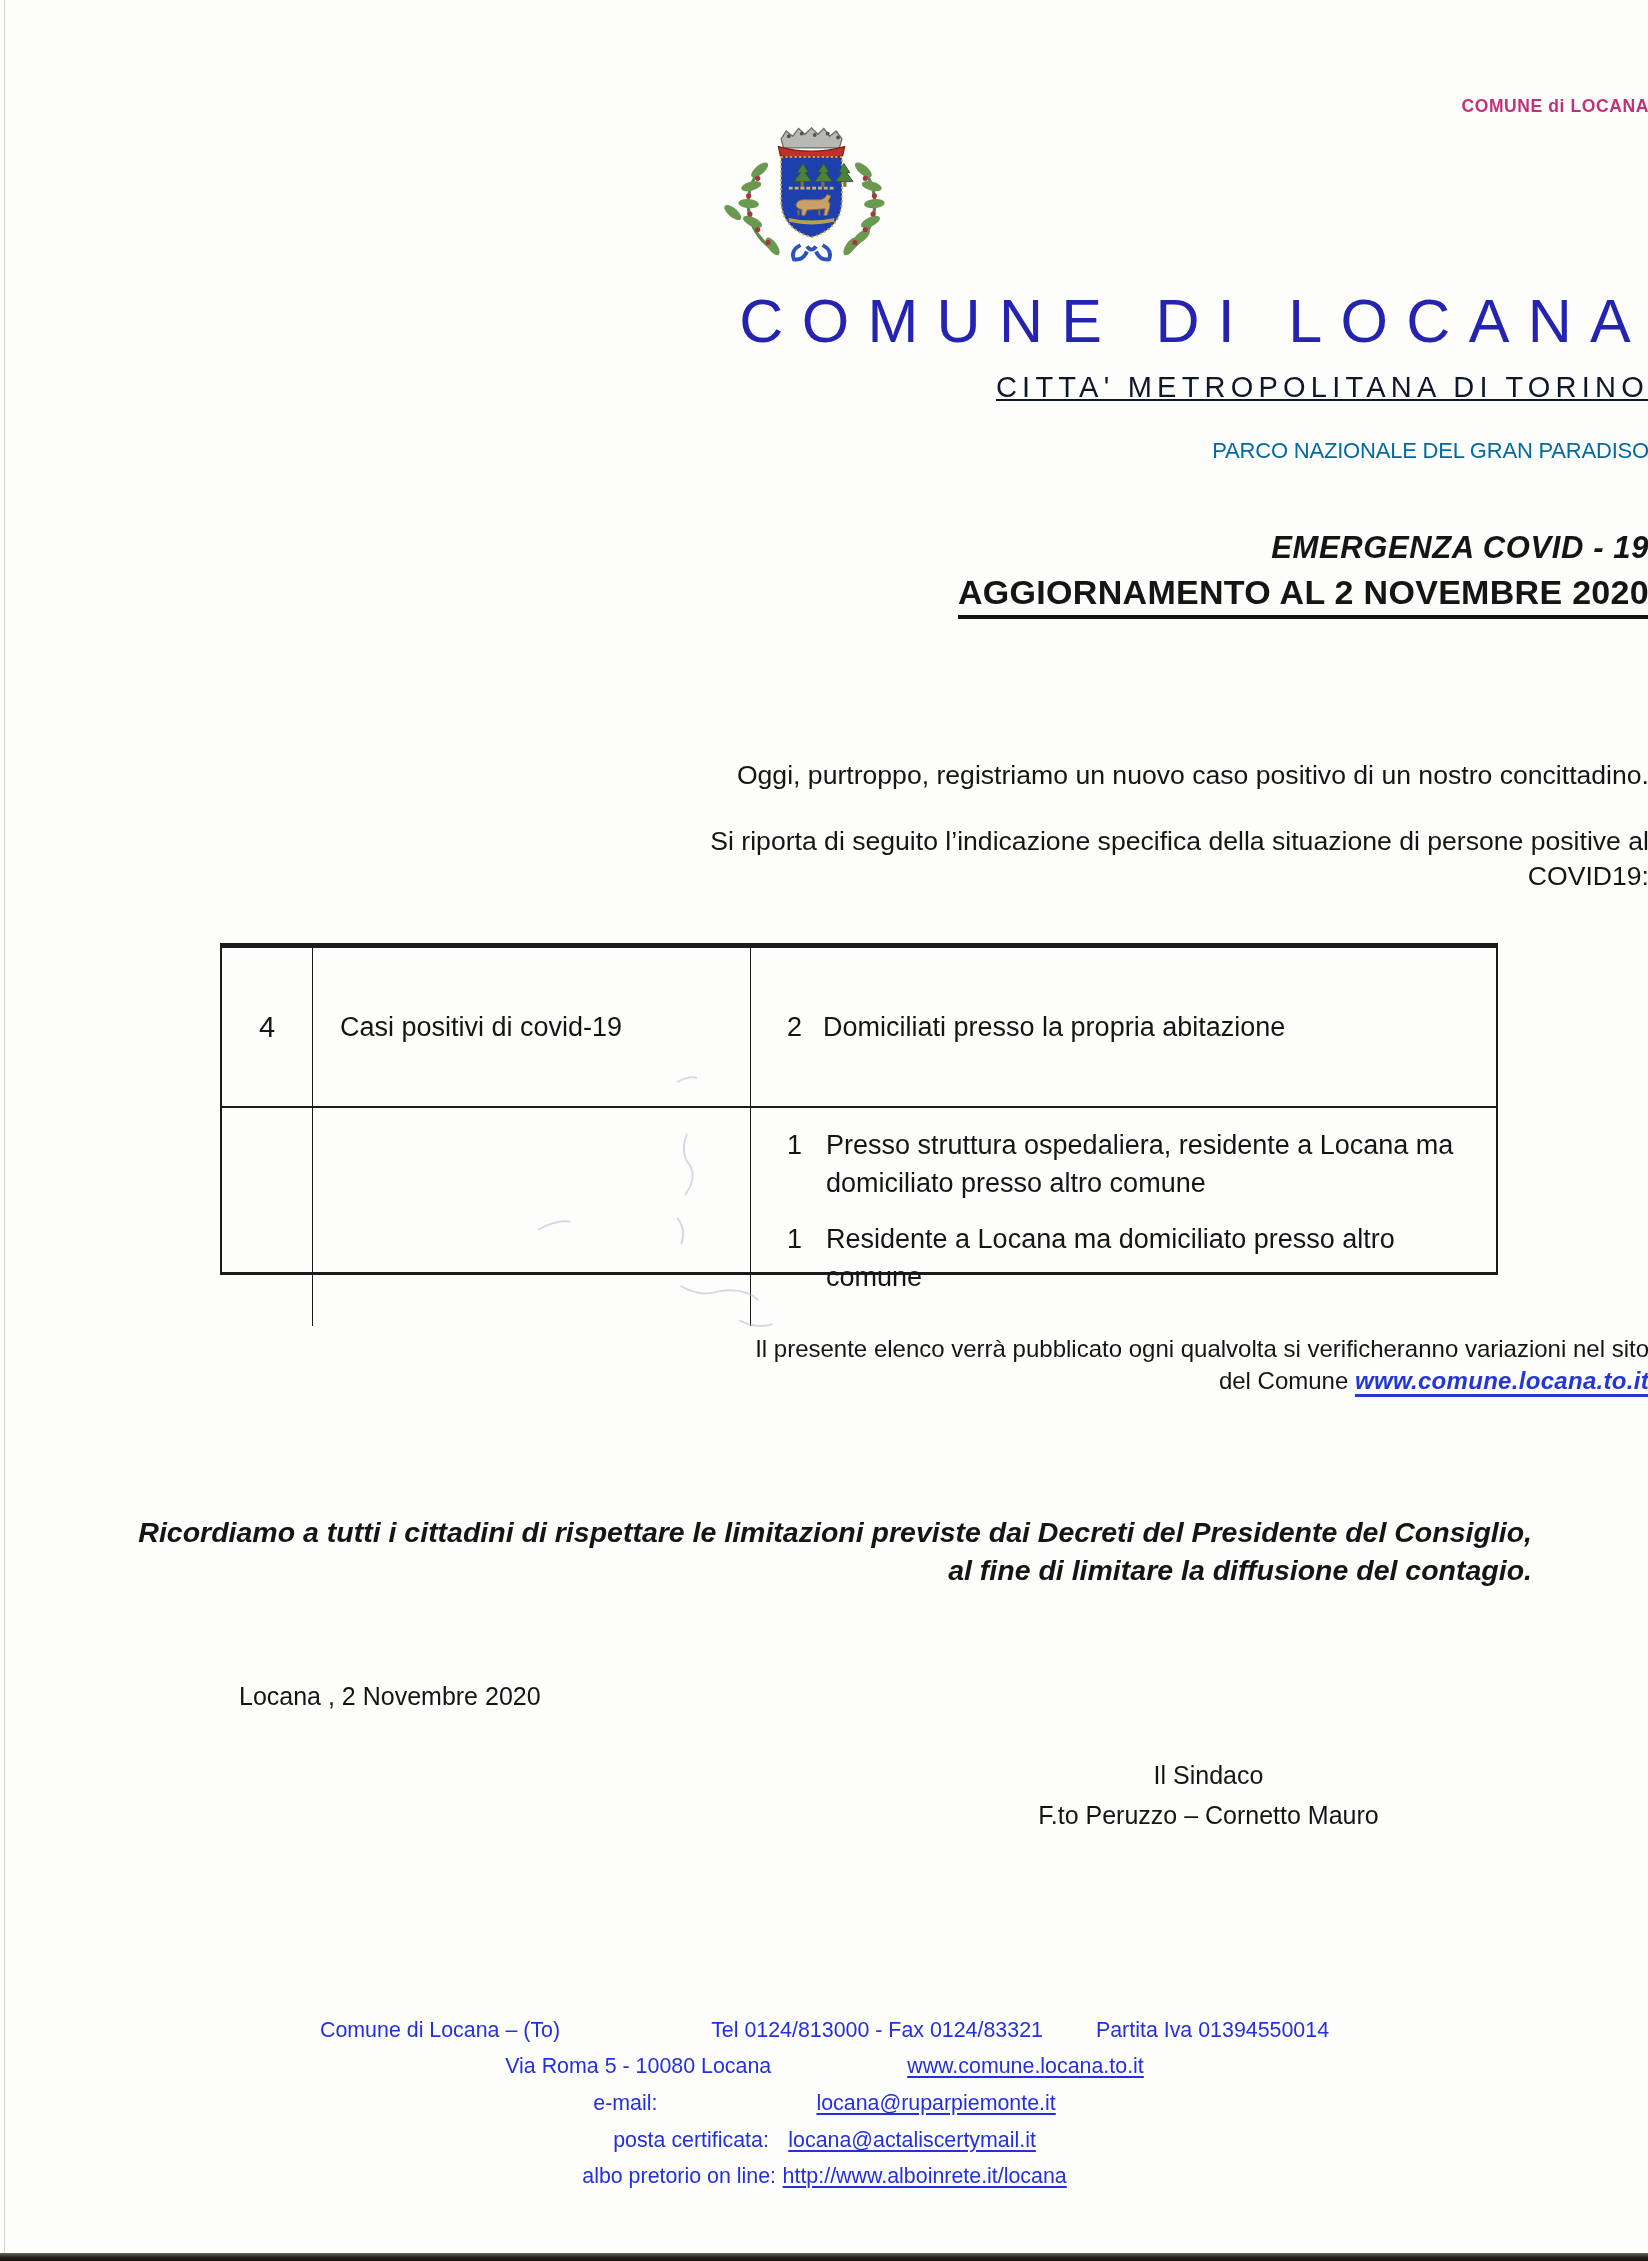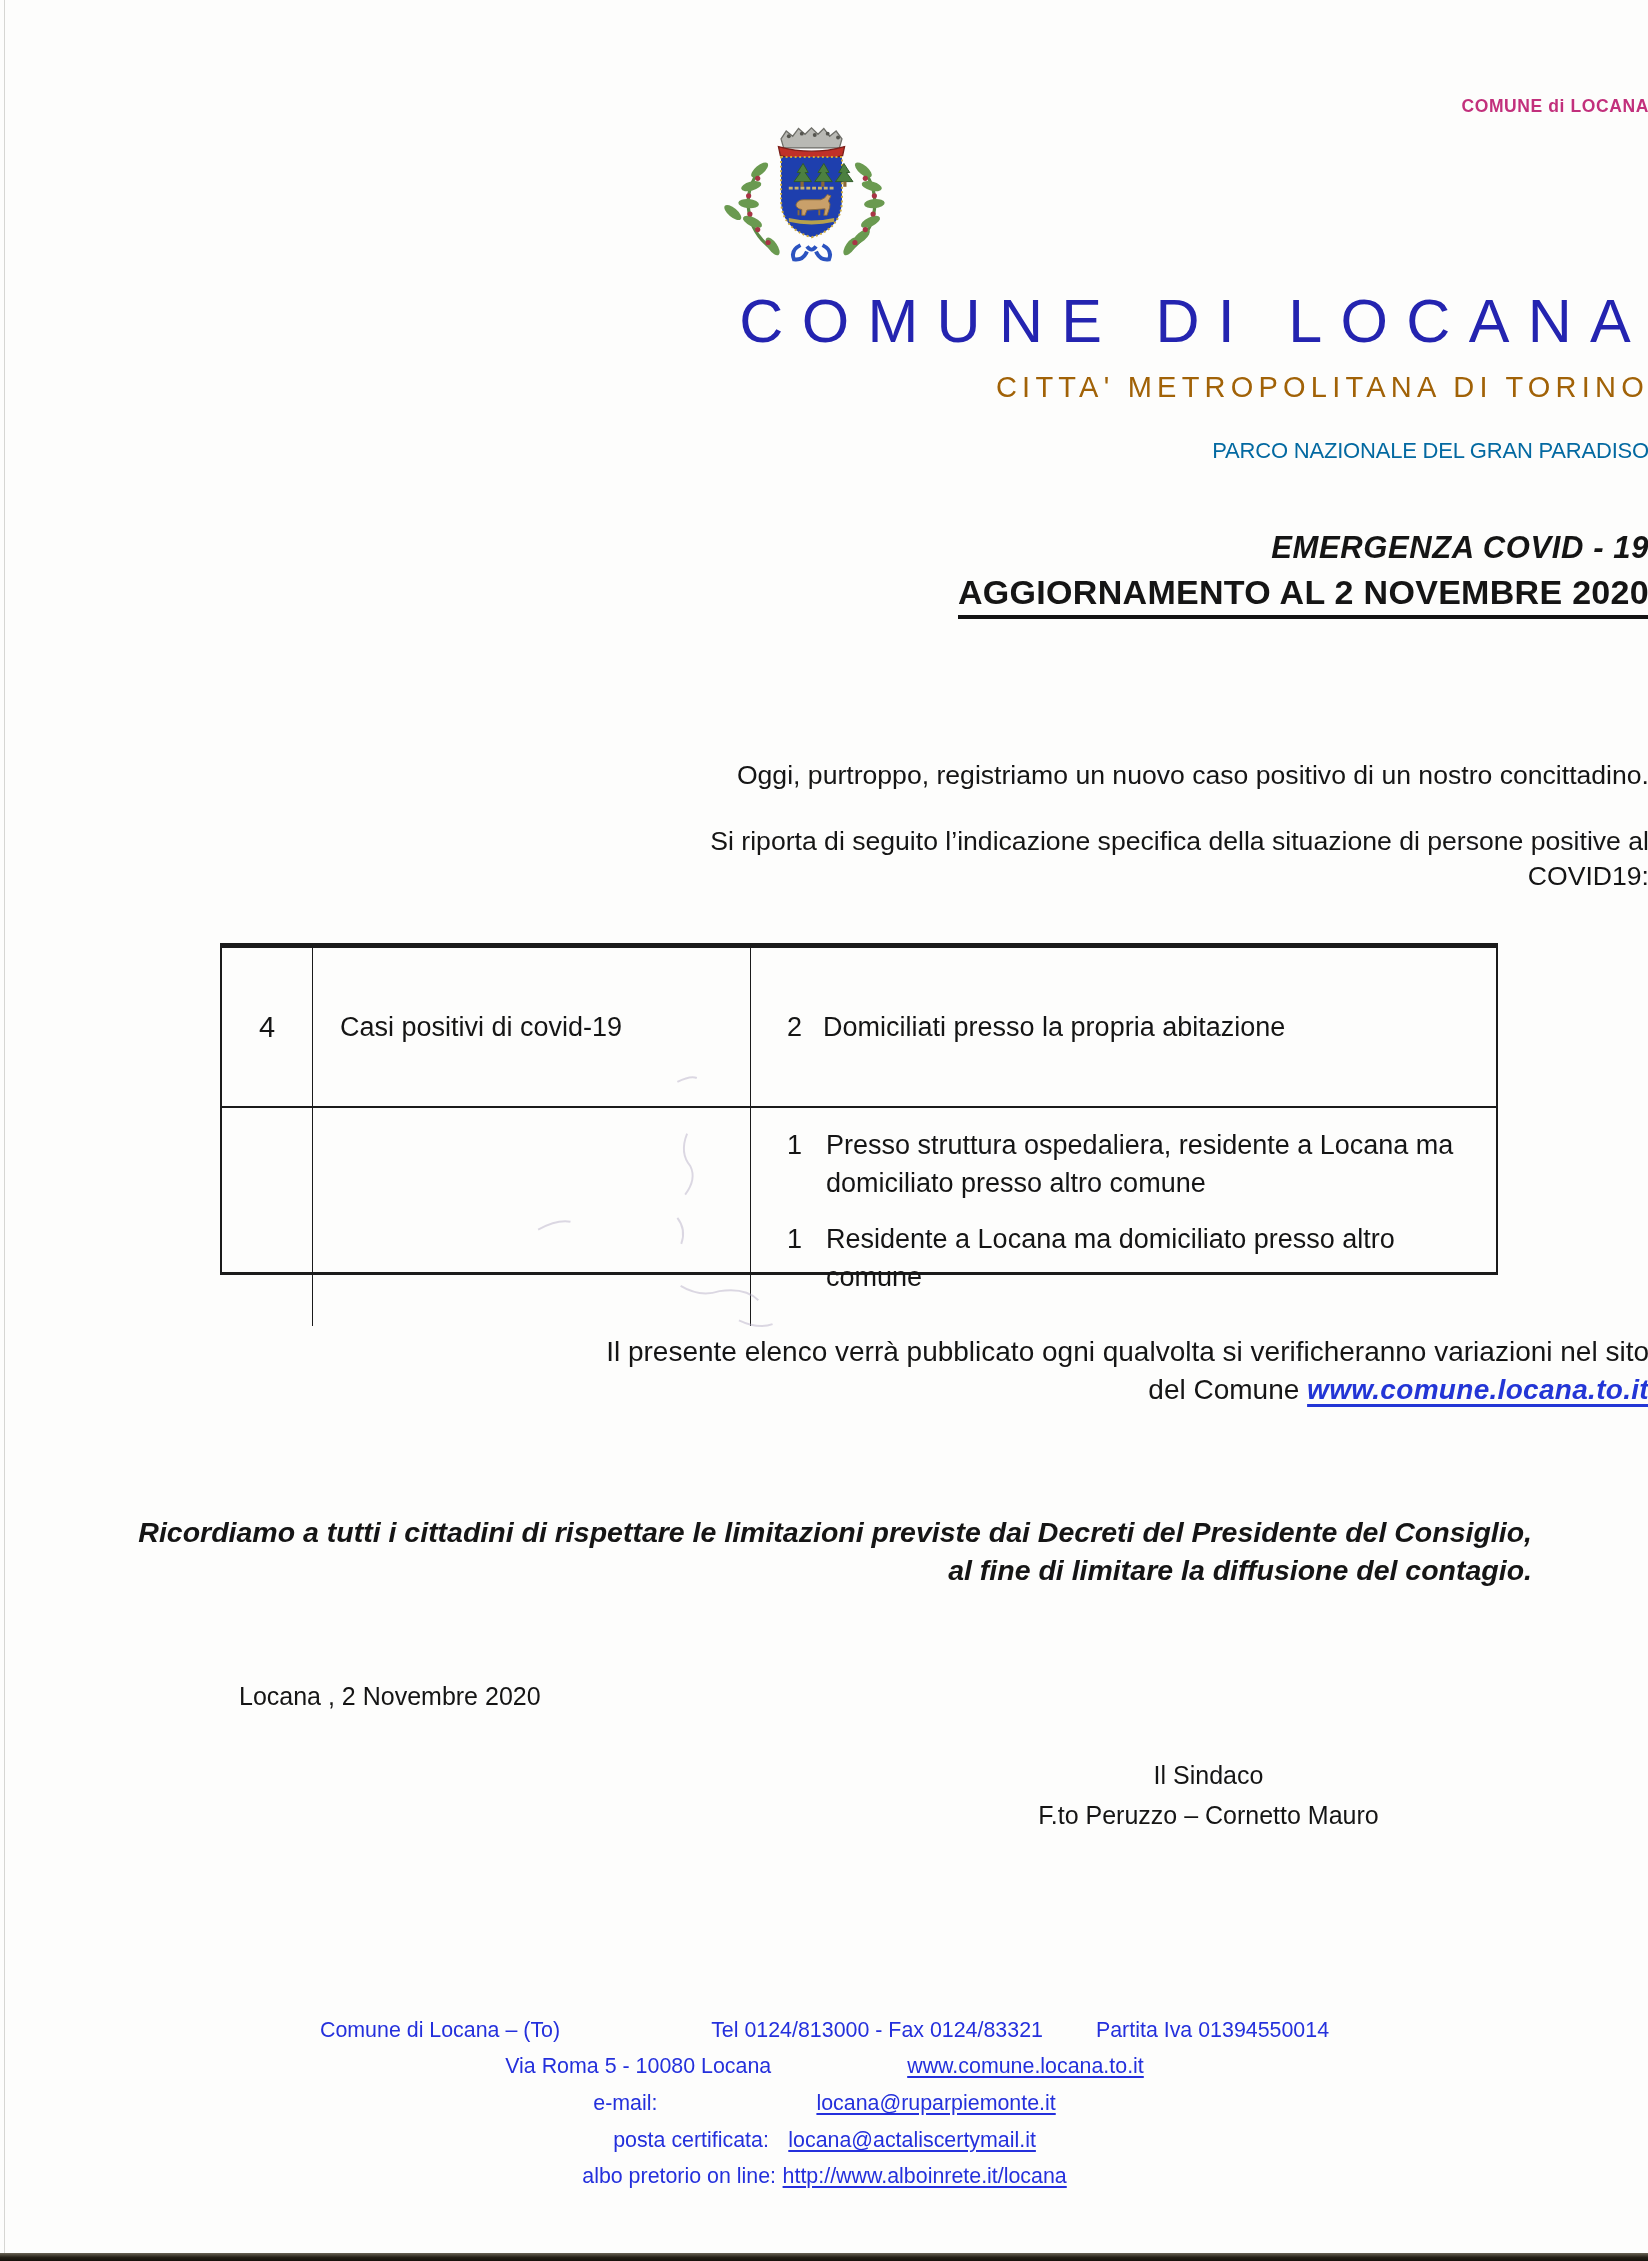--- a/index.html
+++ b/index.html
@@ -27,22 +27,22 @@
     top: 96px; font-size: 17.5px; font-weight: bold; color: #c2307c;
     letter-spacing: 0.6px;
   }
   .crest-wrap { position: absolute; left: 724px; top: 118px; width: 175px; height: 146px; }
 
   .header-title {
     top: 286px; font-size: 61px; color: #2424b0;
     letter-spacing: .30em; white-space: nowrap; text-indent: .30em;
   }
   .header-sub1 {
-    top: 371px; font-size: 29px; color: #a16207;
-    letter-spacing: .18em; text-indent: .18em;
+    top: 371px; font-size: 29px; color: #0f172a;
+    letter-spacing: .18em; text-indent: .18em; text-decoration: underline;
   }
   .header-sub2 { top: 413px; font-size: 20px; color: #2424b0; letter-spacing: .04em; }
   .header-sub3 { top: 438px; font-size: 22px; color: #0369a1; letter-spacing: -0.2px; }
 
   .doc-title1 { top: 530px; font-size: 31px; font-weight: bold; letter-spacing: 0.6px; font-style: italic; }
   .doc-title2 { top: 573px; font-size: 34px; font-weight: bold; }
   .doc-title2 > span {
     display: inline-block; border-bottom: 4.5px solid #131313; padding-bottom: 3.2px;
     letter-spacing: 0.3px;
   }
@@ -64,21 +64,21 @@
   .cell-count { display: flex; align-items: center; justify-content: center; font-size: 29px; }
   .cell-label { display: flex; align-items: center; padding-left: 27px; }
   .cell-detail { display: flex; align-items: center; padding-left: 36px; }
   .cell-detail .num { margin-right: 21px; }
   .cell-items { padding: 18px 26px 13px 36px; }
   .case-item { display: flex; margin-bottom: 17px; line-height: 1.42; }
   .case-item .num { flex: 0 0 39px; }
 
   .pencil-marks { position: absolute; left: 512px; top: 1056px; pointer-events: none; }
 
-  .para3 { top: 1333px; font-size: 28px; line-height: 1.35; }
+  .para3 { top: 1333px; font-size: 24px; line-height: 1.35; }
   .site-link {
     color: #2336d6; font-weight: bold; font-style: italic;
     text-decoration: underline; text-decoration-thickness: 2.6px; text-underline-offset: 4.5px;
     letter-spacing: 0.3px;
   }
 
   .reminder {
     top: 1514px; font-size: 28.5px; font-weight: bold; font-style: italic;
     line-height: 1.32; padding: 0 117px;
   }

